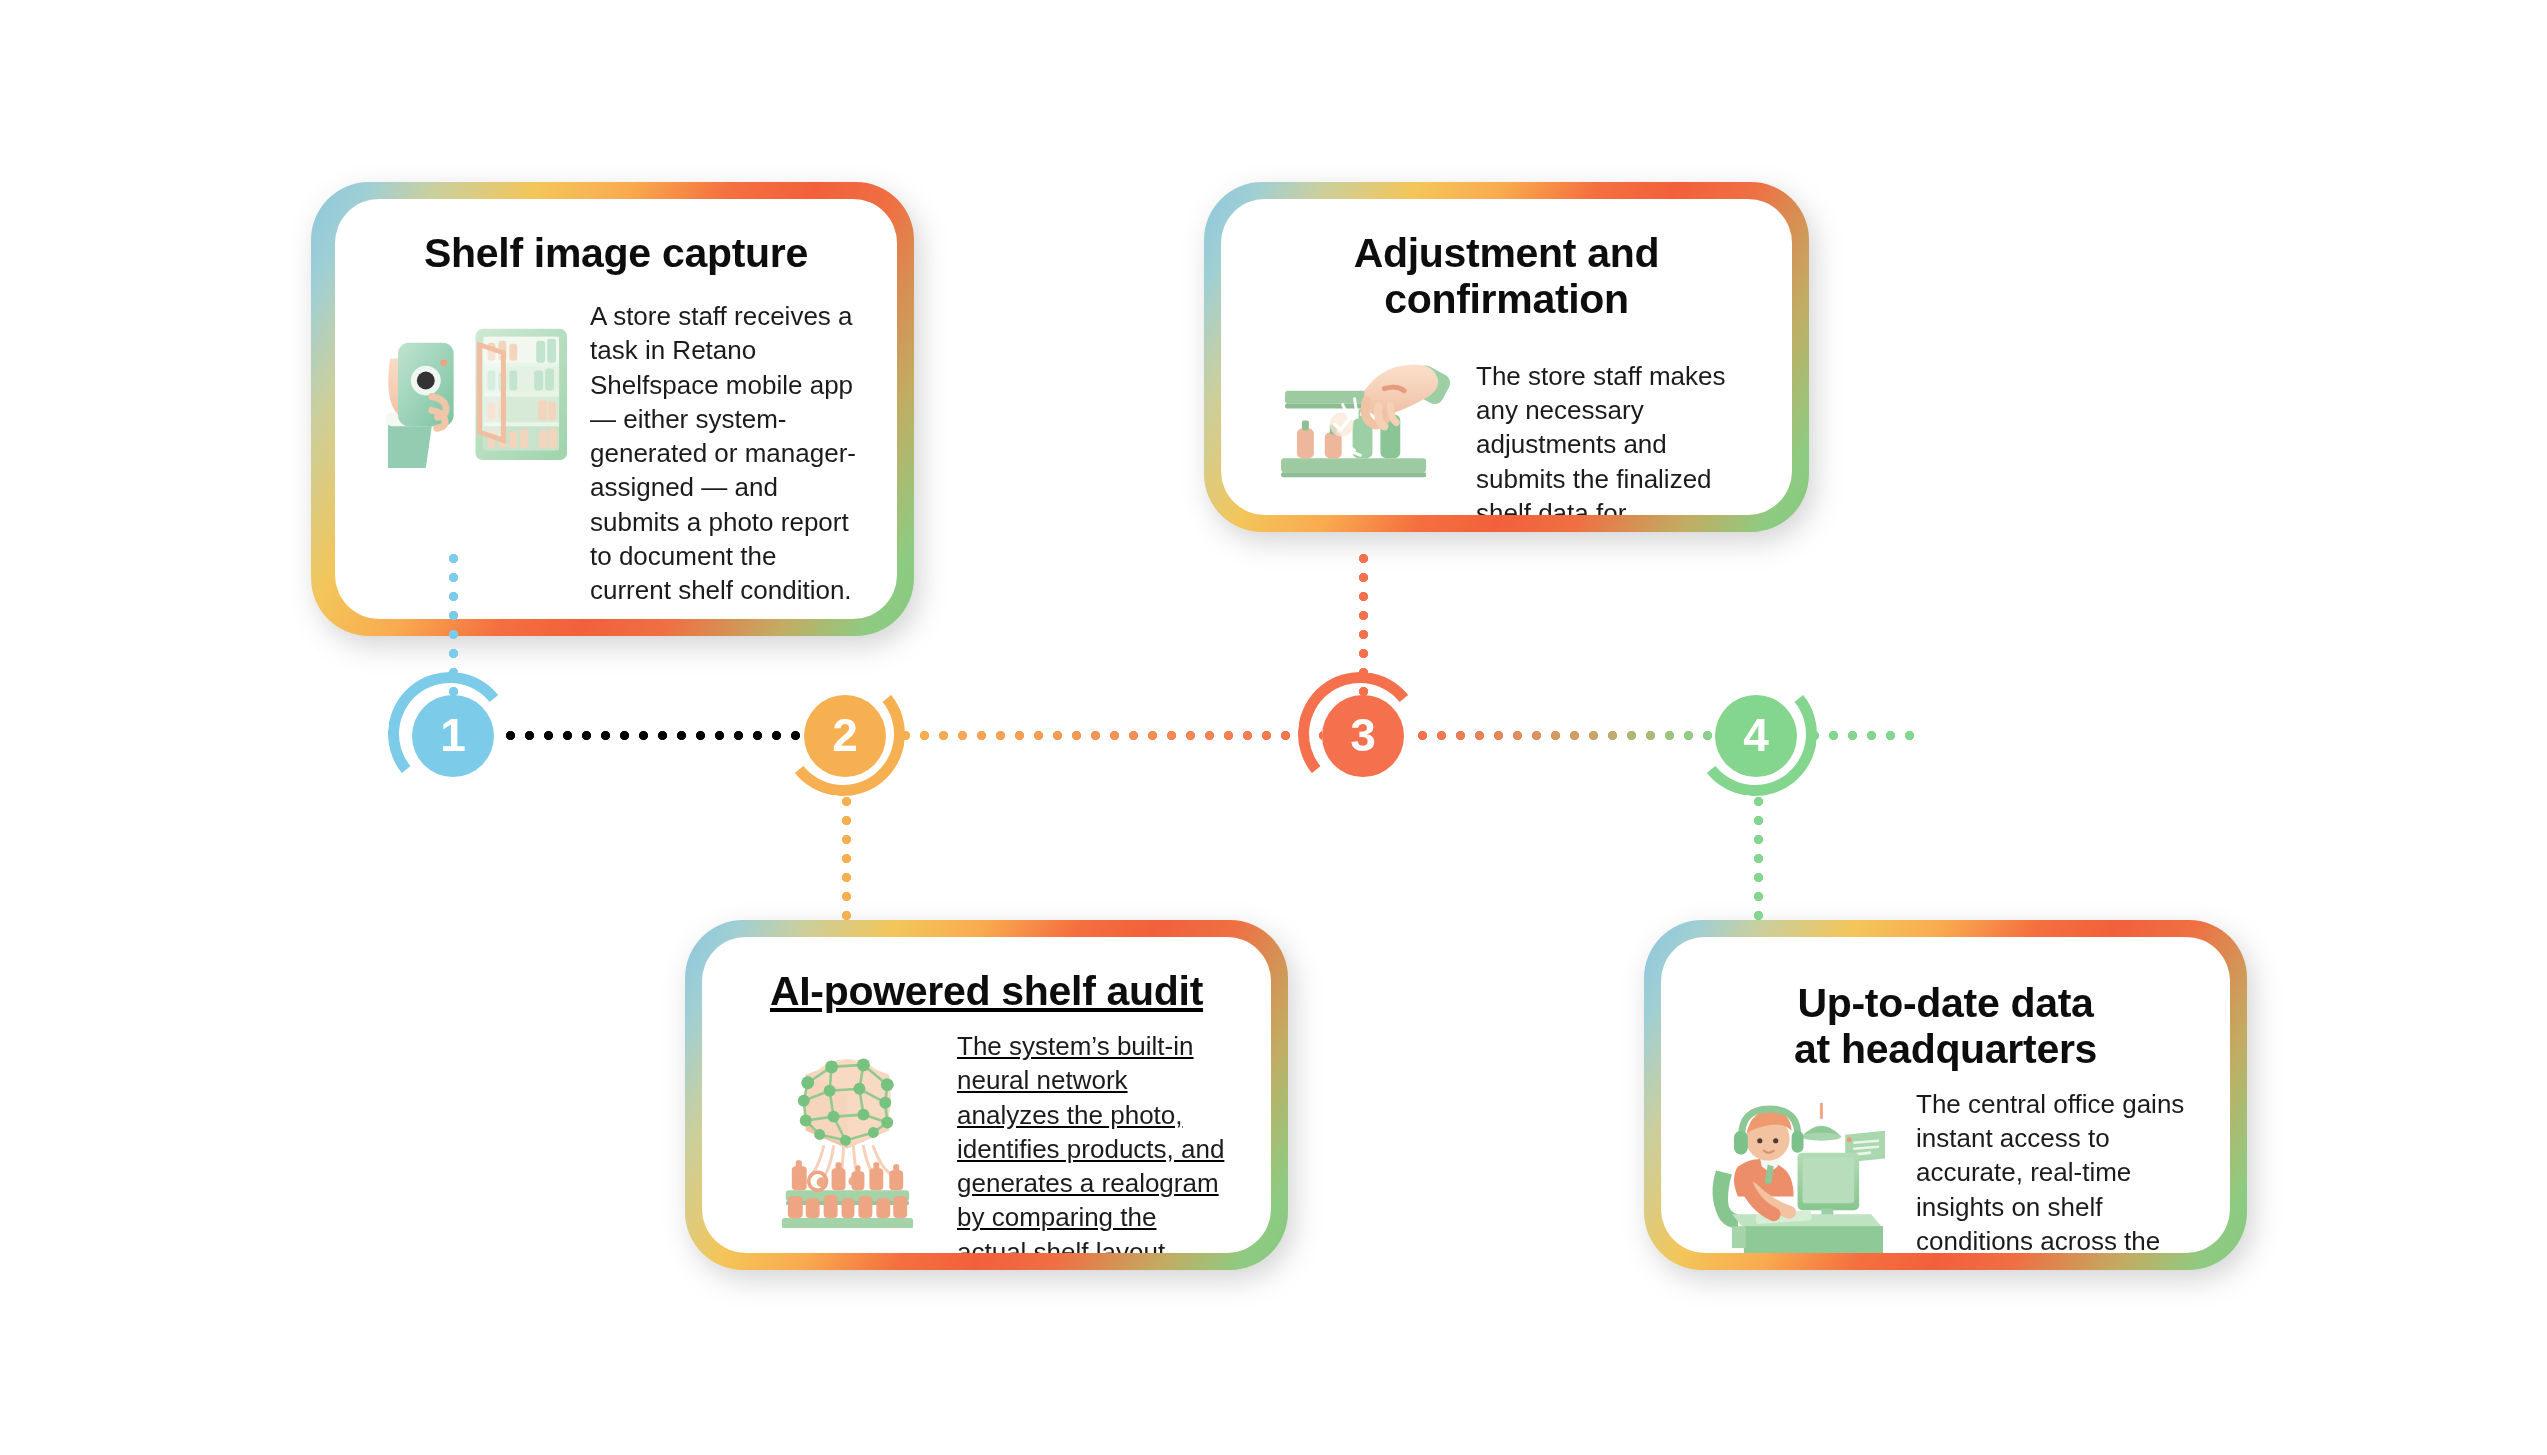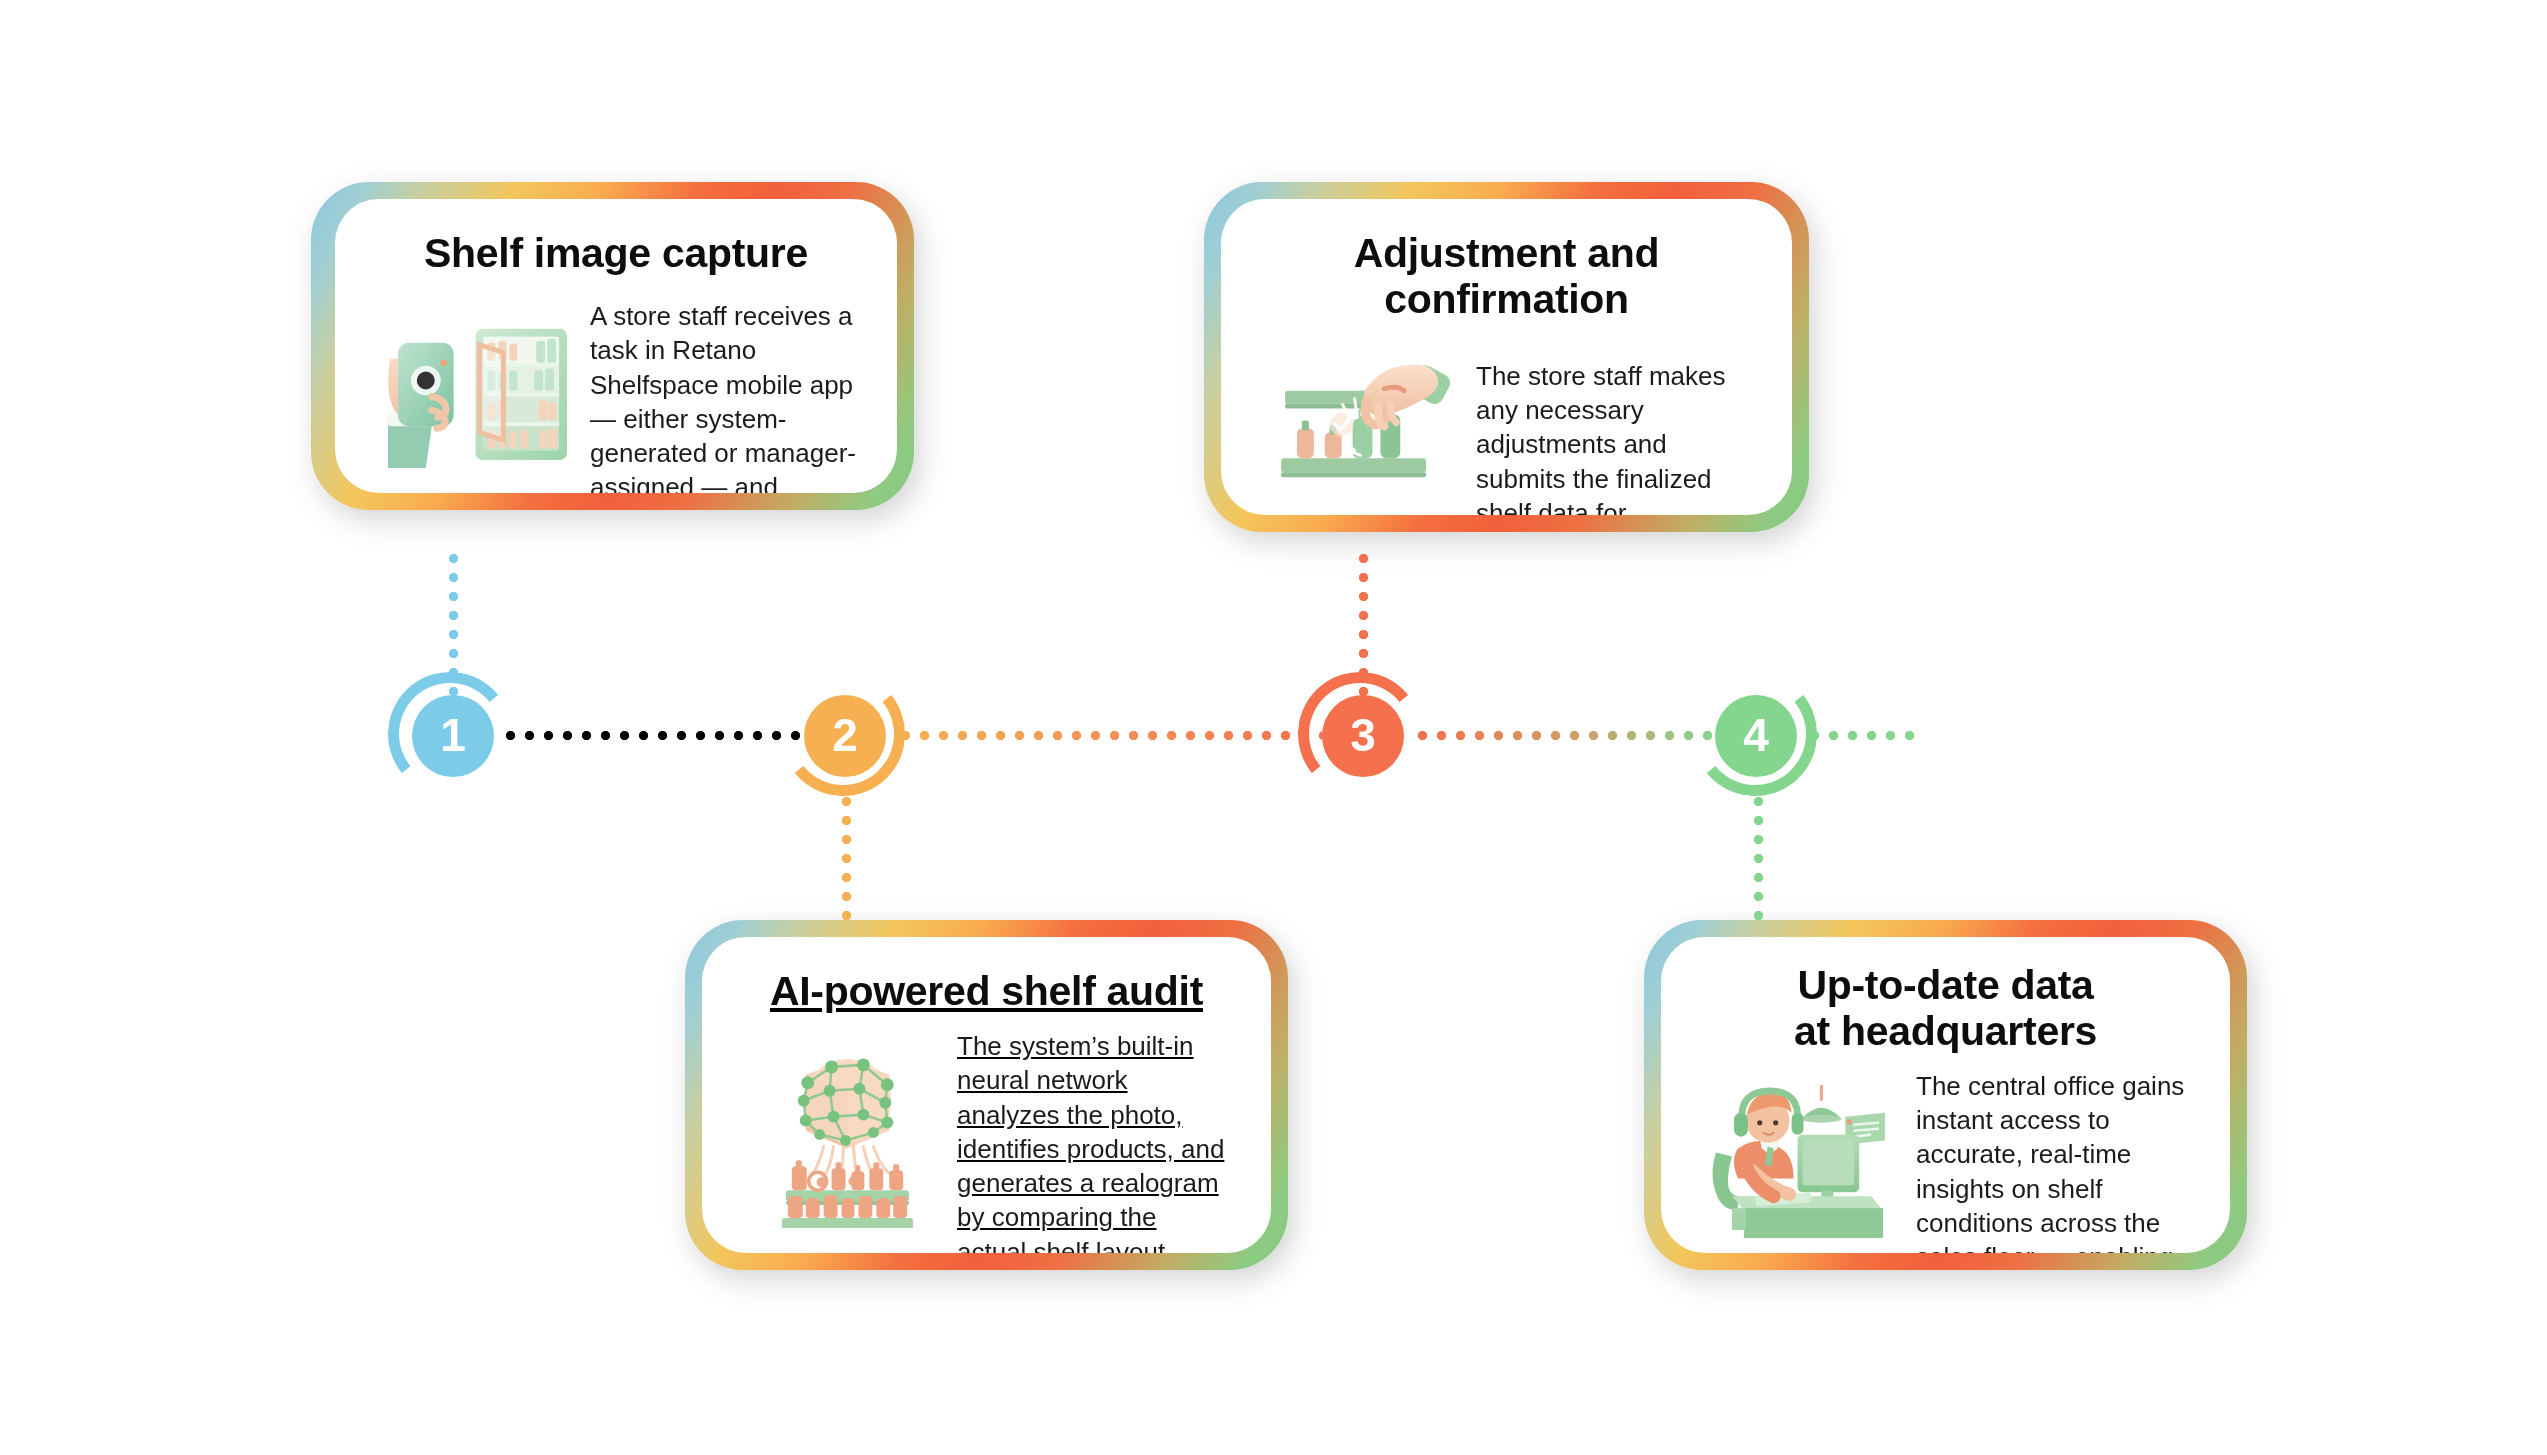--- a/index.html
+++ b/index.html
@@ -64,27 +64,27 @@
   }
   .card-text{
     flex:1 1 auto;
     font-size:26px;
     line-height:1.32;
     color:#1b1b1b;
     padding-left:6px;
   }
 
   
-  #card1{left:311px;top:182px;width:603px;height:328px;padding-left:24px;}
+  #card1{left:311px;top:182px;width:603px;height:454px;padding-left:24px;}
   #card1 .card-text{padding-top:8px;}
   #card2{left:1204px;top:182px;width:605px;height:350px;}
   #card2 .card-text{padding-top:22px;}
   #card3{left:685px;top:920px;width:603px;height:350px;text-decoration:underline;}
   #card4{left:1644px;top:920px;width:603px;height:350px;}
-  #card4 .card-title{margin-top:0;}
+  #card4 .card-title{margin-top:18px;}
 
   
   .tl-circle{
     position:absolute;
     width:82px;height:82px;
     border-radius:50%;
     display:flex;align-items:center;justify-content:center;
     color:#ffffff;
     font-size:46px;
     font-weight:bold;

